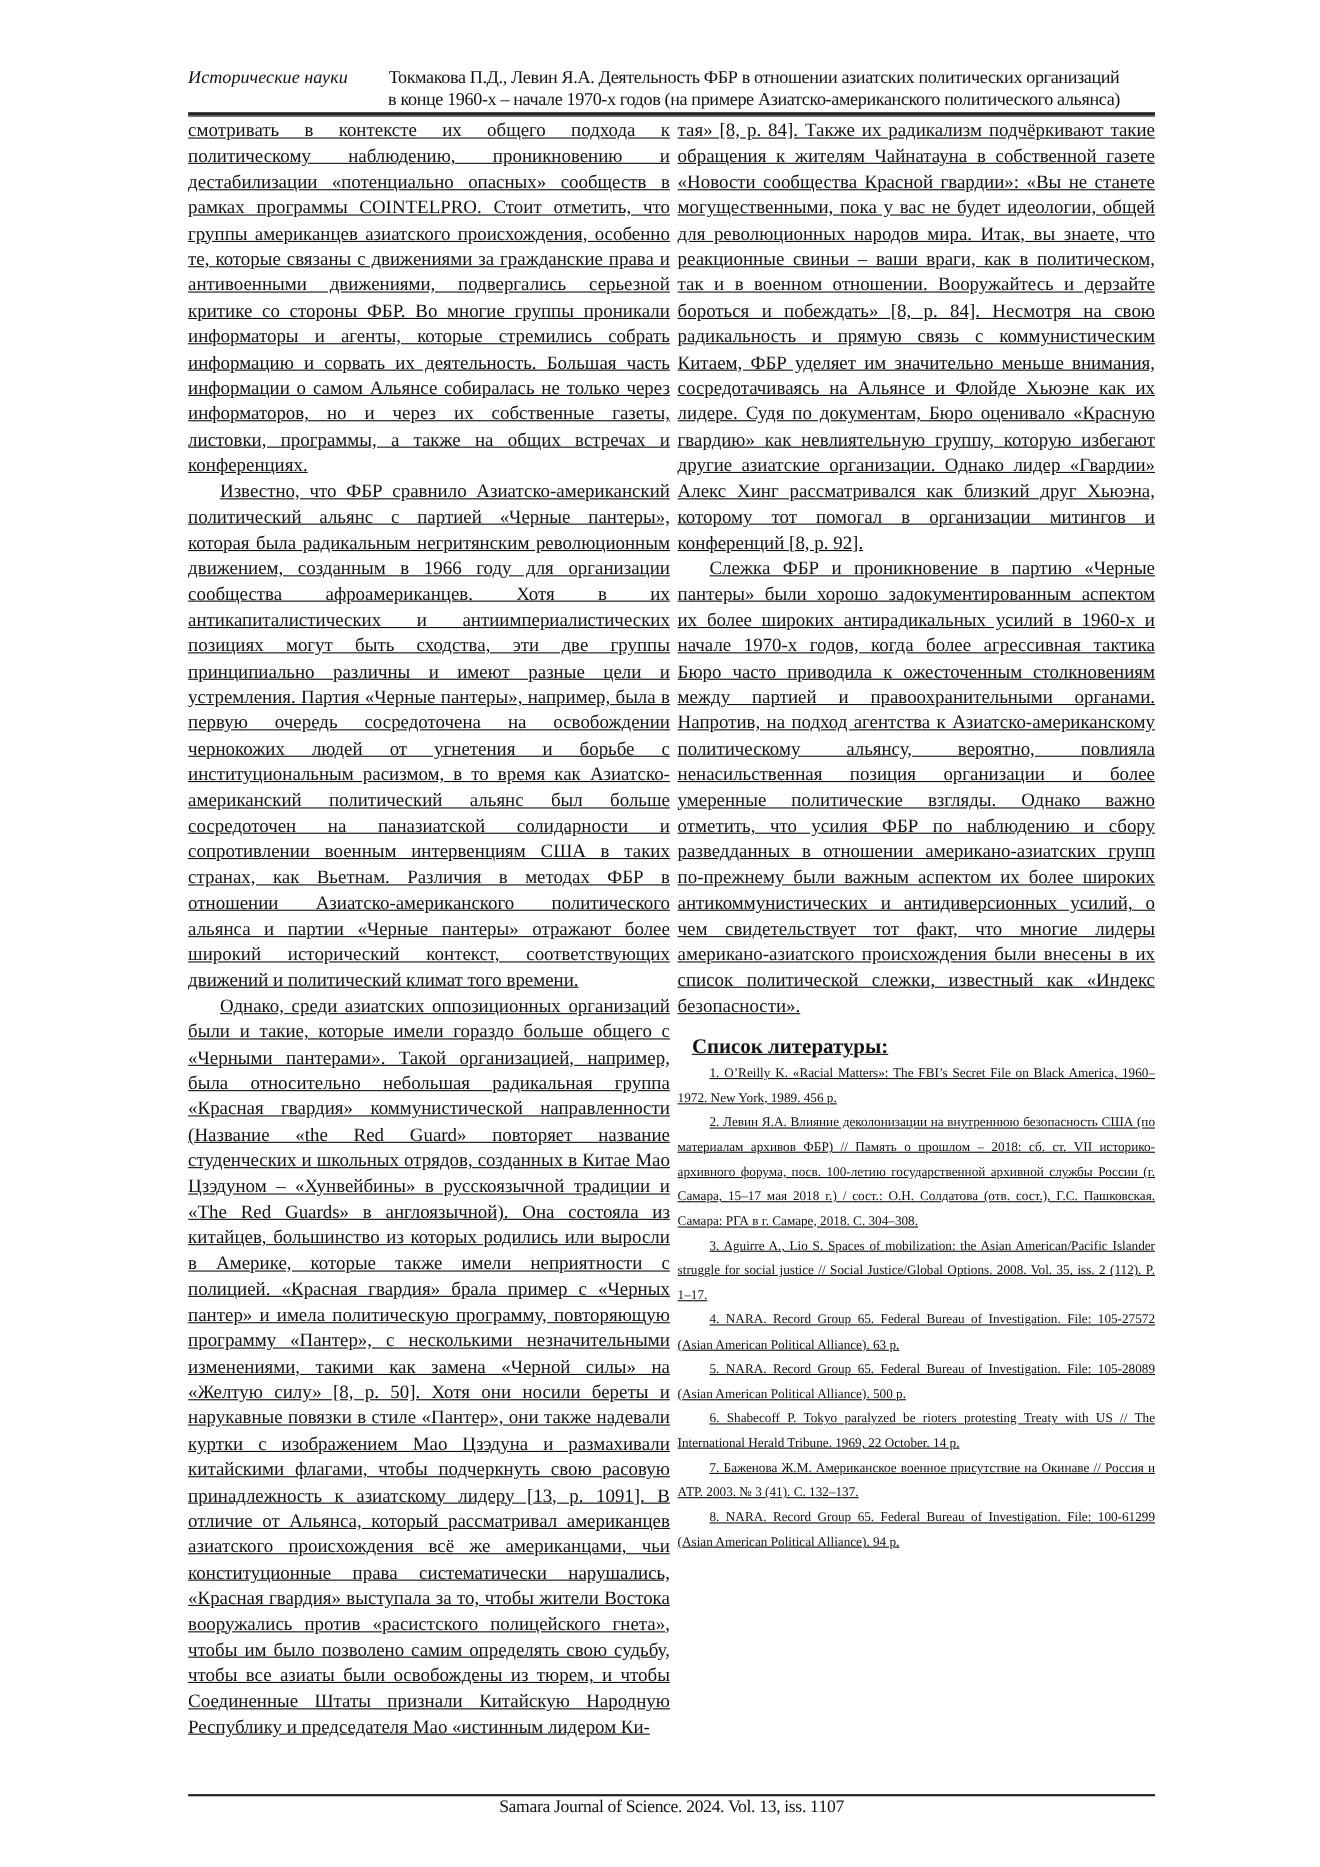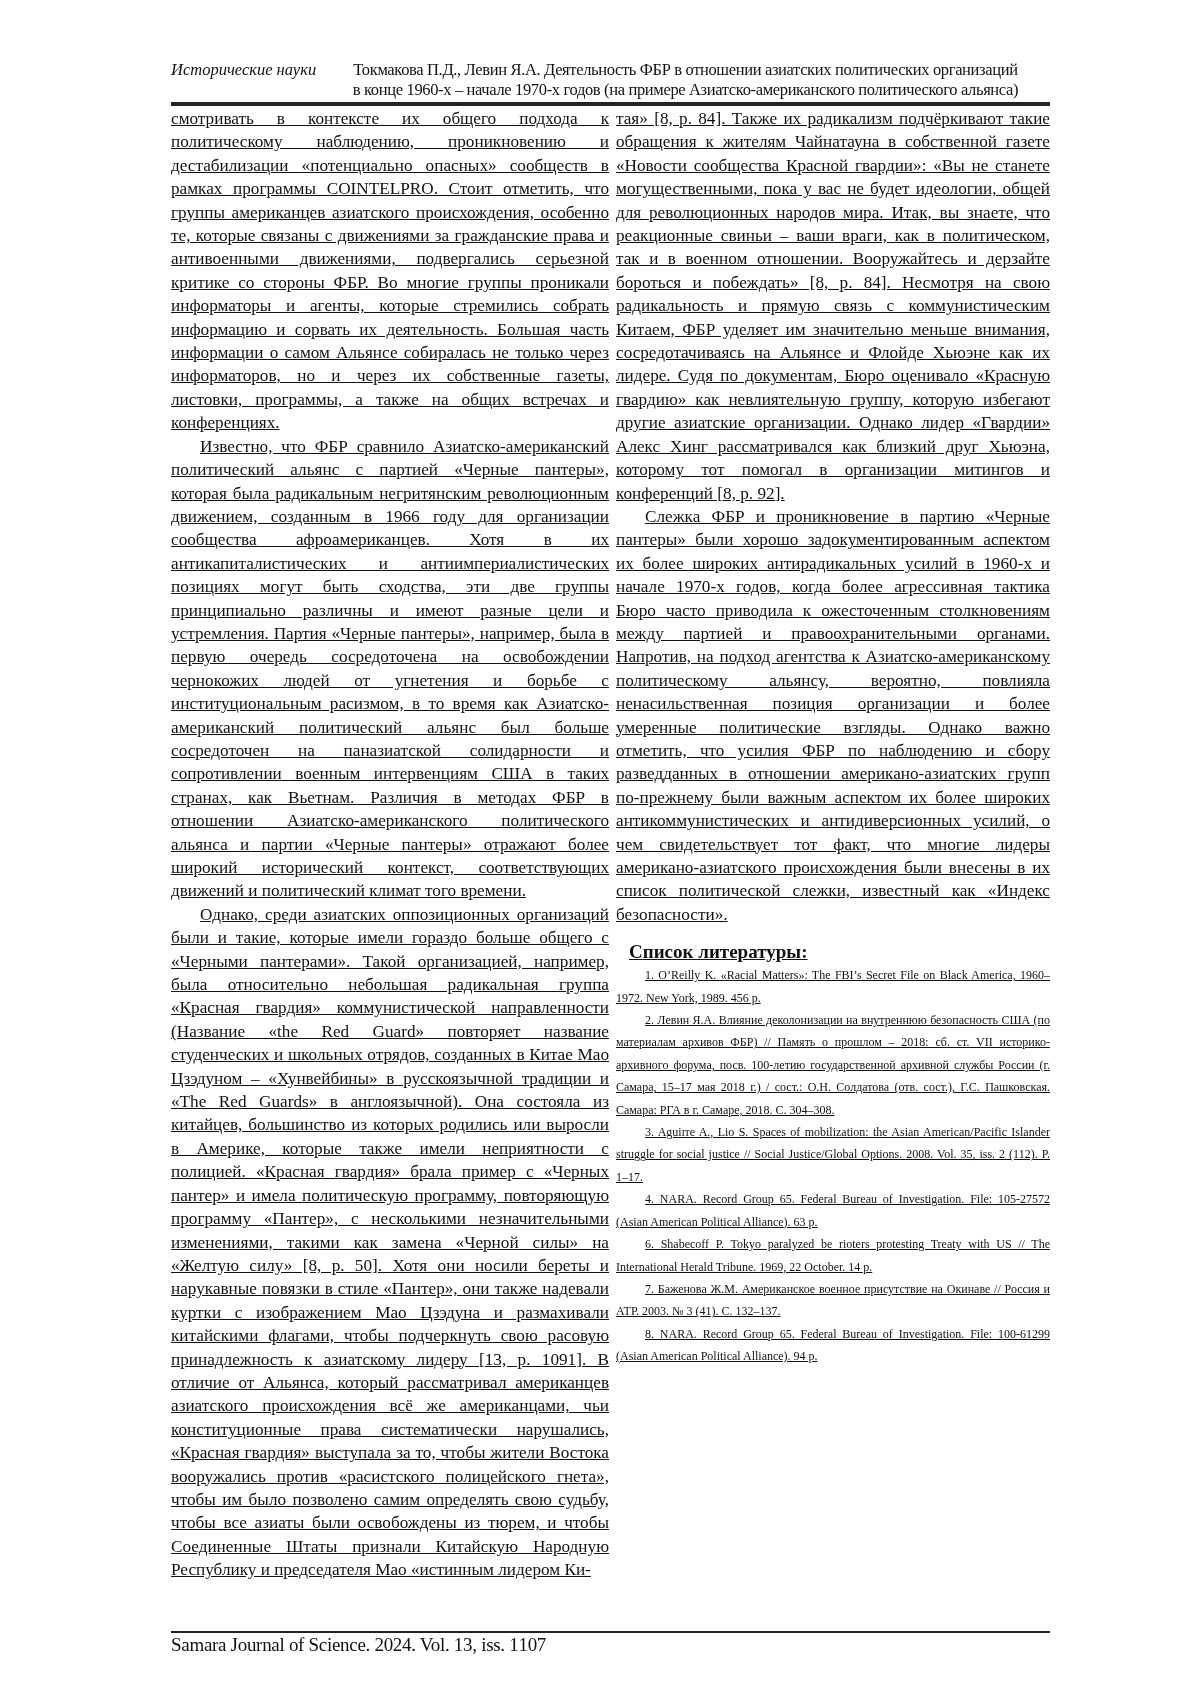--- a/index.html
+++ b/index.html
@@ -11,21 +11,21 @@
   .hdr-rule { margin-top: 2px; border-top: 3px solid #222; border-bottom: 1px solid #222; height: 0; }
   .cols { display: flex; justify-content: space-between; margin-top: 1px; }
   .col { width: 437px; font-family: "Liberation Serif", "DejaVu Serif", serif; font-size: 17.2px; line-height: 23.4px; text-align: justify; text-decoration: underline; }
   .col-left { width: 438px; }
   .col-right { width: 434px; }
   p { margin: 0; text-indent: 0; hyphens: manual; }
   p.ind { text-indent: 29px; }
   .refs-title { font-weight: bold; font-size: 19px; margin-top: 14px; margin-left: 13px; line-height: 24px; }
   .ref { text-indent: 29px; font-size: 12px; line-height: 22.4px; }
   .ftr-rule { position: absolute; left: 171px; top: 1631px; width: 879px; border-top: 2px solid #222; }
-  .ftr { position: absolute; left: 171px; top: 1634px; width: 879px; display: flex; justify-content: flex-start; font-family: "Liberation Serif", "DejaVu Serif", serif; font-size: 19px; letter-spacing: -0.3px; }
+  .ftr { position: absolute; left: 171px; top: 1634px; width: 879px; display: flex; justify-content: center; font-family: "Liberation Serif", "DejaVu Serif", serif; font-size: 16px; letter-spacing: -0.3px; }
 </style>
 </head>
 <body>
 
 <div class="page">
   <div class="hdr">
     <div class="hdr-left">Исторические науки</div>
     <div class="hdr-right">
       <div>Токмакова П.Д., Левин Я.А. Деятельность ФБР в отношении азиатских политических организаций</div>
       <div>в конце 1960-х – начале 1970-х годов (на примере Азиатско-американского политического альянса)</div>
@@ -41,20 +41,21 @@
     </div>
     <div class="col col-right">
       <p>тая» [8, p. 84]. Также их радикализм подчёркивают такие обращения к жителям Чайнатауна в собственной газете «Новости сообщества Красной гвардии»: «Вы не станете могущественными, пока у вас не будет идеологии, общей для революционных народов мира. Итак, вы знаете, что реакционные свиньи – ваши враги, как в политическом, так и в военном отношении. Вооружайтесь и дерзайте бороться и побеждать» [8, p. 84]. Несмотря на свою радикальность и прямую связь с коммунистическим Китаем, ФБР уделяет им значительно меньше внимания, сосредотачиваясь на Альянсе и Флойде Хьюэне как их лидере. Судя по документам, Бюро оценивало «Красную гвардию» как невлиятельную группу, которую избегают другие азиатские организации. Однако лидер «Гвардии» Алекс Хинг рассматривался как близкий друг Хьюэна, которому тот помогал в организации митингов и конференций [8, p. 92].</p>
       <p class="ind">Слежка ФБР и проникновение в партию «Черные пантеры» были хорошо задокументированным аспектом их более широких антирадикальных усилий в 1960-х и начале 1970-х годов, когда более агрессивная тактика Бюро часто приводила к ожесточенным столкновениям между партией и правоохранительными органами. Напротив, на подход агентства к Азиатско-американскому политическому альянсу, вероятно, повлияла ненасильственная позиция организации и более умеренные политические взгляды. Однако важно отметить, что усилия ФБР по наблюдению и сбору разведданных в отношении американо-азиатских групп по-прежнему были важным аспектом их более широких антикоммунистических и антидиверсионных усилий, о чем свидетельствует тот факт, что многие лидеры американо-азиатского происхождения были внесены в их список политической слежки, известный как «Индекс безопасности».</p>
       <div class="refs-title">Список литературы:</div>
       <div>
         <p class="ref">1. O’Reilly K. «Racial Matters»: The FBI’s Secret File on Black America, 1960–1972. New York, 1989. 456 p.</p>
         <p class="ref">2. Левин Я.А. Влияние деколонизации на внутреннюю безопасность США (по материалам архивов ФБР) // Память о прошлом – 2018: сб. ст. VII историко-архивного форума, посв. 100-летию государственной архивной службы России (г. Самара, 15–17 мая 2018 г.) / сост.: О.Н. Солдатова (отв. сост.), Г.С. Пашковская. Самара: РГА в г. Самаре, 2018. С. 304–308.</p>
         <p class="ref">3. Aguirre A., Lio S. Spaces of mobilization: the Asian American/Pacific Islander struggle for social justice // Social Justice/Global Options. 2008. Vol. 35, iss. 2 (112). P. 1–17.</p>
         <p class="ref">4. NARA. Record Group 65. Federal Bureau of Investigation. File: 105-27572 (Asian American Political Alliance). 63 p.</p>
+        <p class="ref">5. NARA. Record Group 65. Federal Bureau of Investigation. File: 105-28089 (Asian American Political Alliance). 500 p.</p>
         <p class="ref">6. Shabecoff P. Tokyo paralyzed be rioters protesting Treaty with US // The International Herald Tribune. 1969, 22 October. 14 p.</p>
         <p class="ref">7. Баженова Ж.М. Американское военное присутствие на Окинаве // Россия и АТР. 2003. № 3 (41). С. 132–137.</p>
         <p class="ref">8. NARA. Record Group 65. Federal Bureau of Investigation. File: 100-61299 (Asian American Political Alliance). 94 p.</p>
       </div>
     </div>
   </div>
 </div>
 
 <div class="ftr-rule"></div>
 <div class="ftr">

